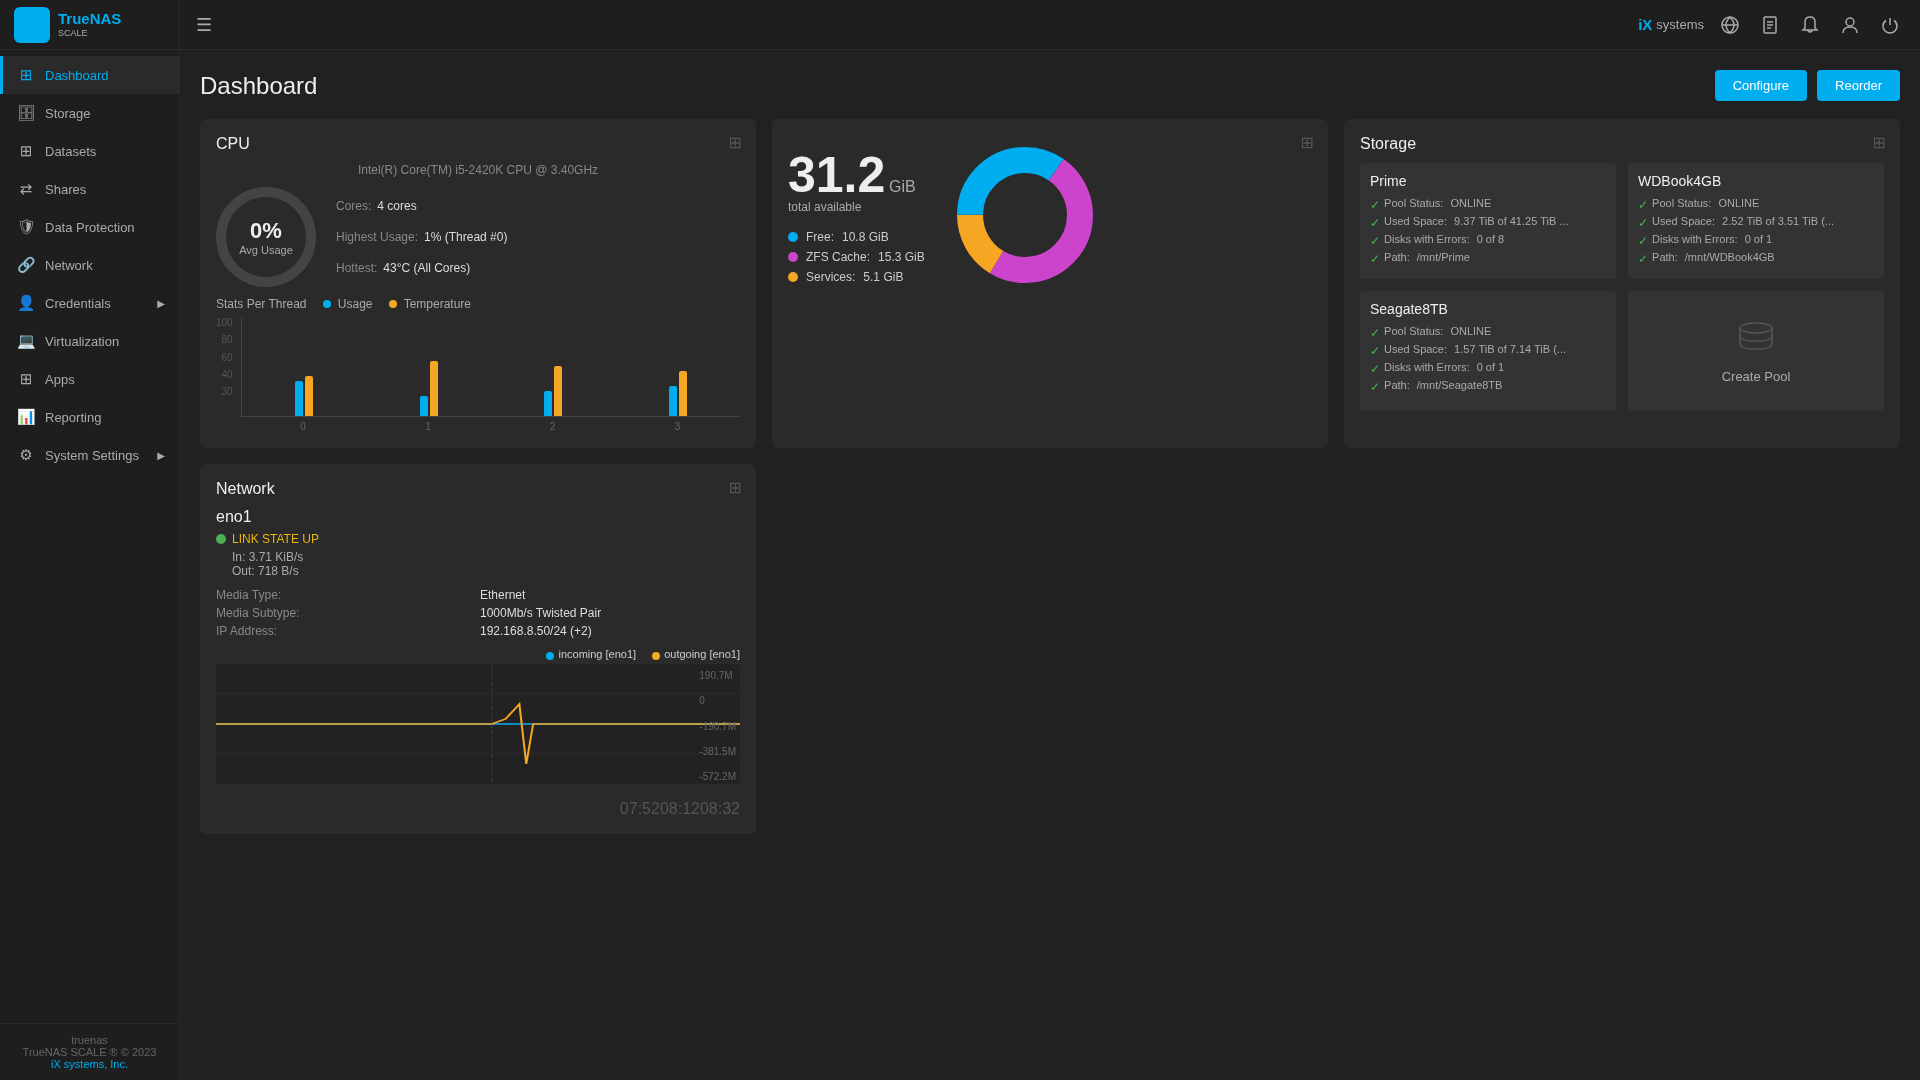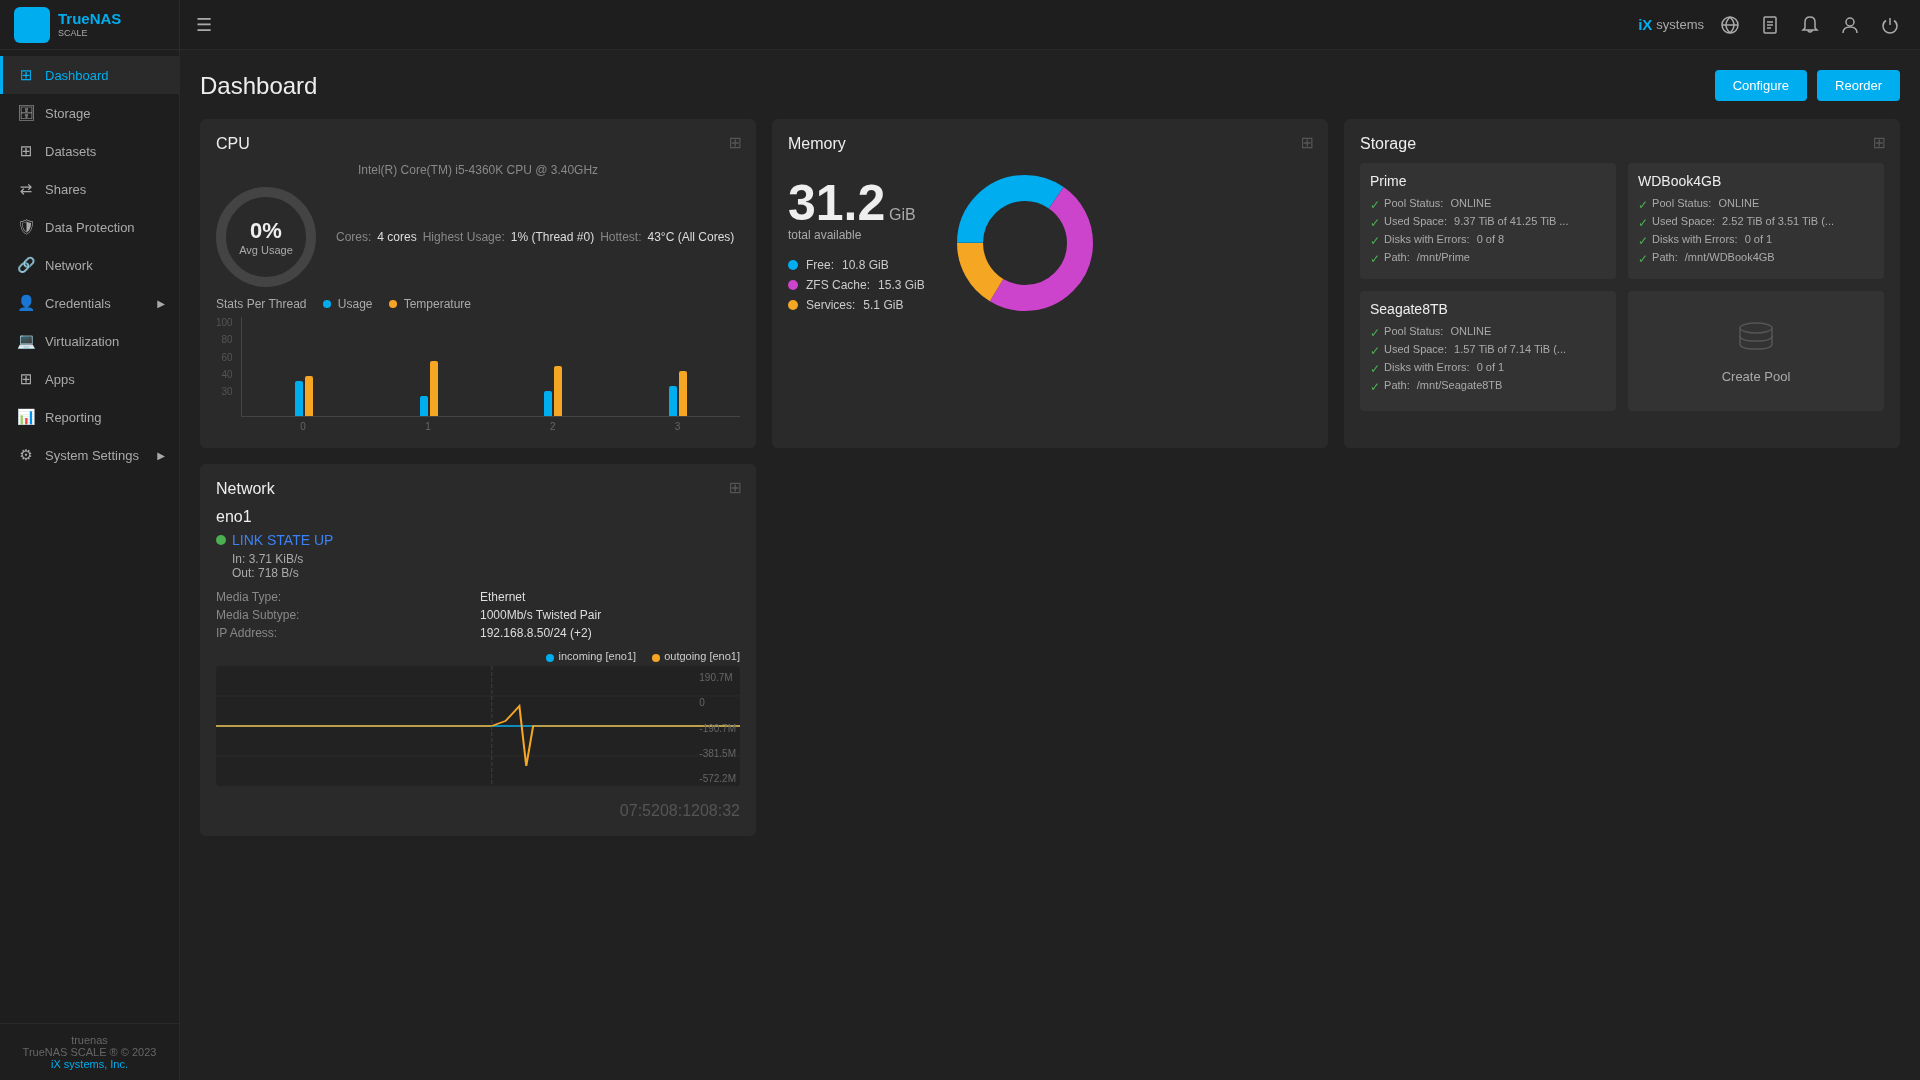--- a/index.html
+++ b/index.html
@@ -113,21 +113,21 @@
     .cpu-gauge-row { display: flex; align-items: center; gap: 20px; }
     .cpu-gauge {
       width: 100px; height: 100px;
       border-radius: 50%;
       border: 10px solid #444;
       display: flex; flex-direction: column; align-items: center; justify-content: center;
       position: relative; flex-shrink: 0;
     }
     .cpu-gauge-val { font-size: 22px; color: #eee; font-weight: bold; }
     .cpu-gauge-label { font-size: 11px; color: #aaa; }
-    .cpu-stats { display: flex; flex-direction: row; gap: 6px; }
+    .cpu-stats { display: flex; flex-direction: column; gap: 17px; }
     .cpu-stat { display: flex; gap: 6px; font-size: 12px; color: #aaa; }
     .cpu-stat-key { color: #888; }
     .cpu-stat-val { color: #ddd; }
 
     .cpu-chart-area { margin-top: 10px; }
     .cpu-chart-legend { display: flex; gap: 16px; font-size: 12px; color: #aaa; margin-bottom: 6px; }
     .cpu-chart-legend-dot { width: 8px; height: 8px; border-radius: 50%; display: inline-block; margin-right: 4px; }
     .cpu-chart-bars { display: flex; gap: 0; align-items: flex-end; height: 100px; position: relative; border-bottom: 1px solid #444; border-left: 1px solid #444; }
     .cpu-chart-labels { display: flex; justify-content: space-around; padding-top: 4px; font-size: 10px; color: #666; }
     .cpu-bar-group { display: flex; gap: 2px; align-items: flex-end; flex: 1; justify-content: center; }
@@ -155,21 +155,21 @@
       background: #333; border-radius: 4px;
       display: flex; flex-direction: column; align-items: center; justify-content: center;
       cursor: pointer; gap: 8px;
     }
     .create-pool-icon { font-size: 30px; color: #555; }
     .create-pool-label { font-size: 13px; color: #aaa; }
     .network-interface { margin-bottom: 10px; }
     .network-iface-name { font-size: 16px; color: #eee; font-weight: 500; margin-bottom: 6px; }
     .network-status-row { display: flex; align-items: center; gap: 6px; margin-bottom: 4px; }
     .net-status-dot { width: 10px; height: 10px; border-radius: 50%; background: #4caf50; }
-    .net-status-text { font-size: 14px; color: #3b82f6; }
+    .net-status-text { font-size: 12px; color: #eab308; }
     .network-io { font-size: 12px; color: #aaa; margin-left: 16px; }
     .network-details { display: grid; grid-template-columns: 1fr 1fr; gap: 4px; font-size: 12px; margin-bottom: 10px; }
     .net-detail-key { color: #888; }
     .net-detail-val { color: #ddd; }
 
     .network-chart-legend { display: flex; gap: 16px; justify-content: flex-end; font-size: 11px; margin-bottom: 4px; }
     .net-legend-item { display: flex; align-items: flex-end; gap: 4px; }
     .net-legend-dot { width: 8px; height: 8px; border-radius: 50%; }
 
     .network-chart { height: 120px; position: relative; background: #222; border-radius: 4px; overflow: hidden; }
@@ -317,21 +317,21 @@
       <button class="btn-primary">Configure</button>
       <button class="btn-primary">Reorder</button>
     </div>
   </div>
 
   <div class="dashboard-grid">
 
     <div class="card">
       <div class="card-title">CPU</div>
       <div class="card-icon">⊞</div>
-      <div class="cpu-subtitle">Intel(R) Core(TM) i5-4360K CPU @ 3.40GHz</div>
+      <div class="cpu-subtitle">Intel(R) Core(TM) i5-2420K CPU @ 3.40GHz</div>
       <div class="cpu-gauge-row">
         <div class="cpu-gauge">
           <div class="cpu-gauge-val">0%</div>
           <div class="cpu-gauge-label">Avg Usage</div>
         </div>
         <div class="cpu-stats">
           <div class="cpu-stat">
             <span class="cpu-stat-key">Cores:</span>
             <span class="cpu-stat-val">4 cores</span>
           </div>
@@ -387,21 +387,20 @@
                 <span>1</span>
                 <span>2</span>
                 <span>3</span>
             </div>
           </div>
         </div>
       </div>
     </div>
 
     <div class="card memory-card">
-      <div class="card-title">Memory</div>
       <div class="card-icon">⊞</div>
       <div class="memory-content">
         <div>
           <div>
             <span class="memory-total-val">31.2</span>
             <span class="memory-total-unit">GiB</span>
           </div>
           <div class="memory-total-label">total available</div>
           <div class="memory-legend">
             <div class="memory-legend-item">

